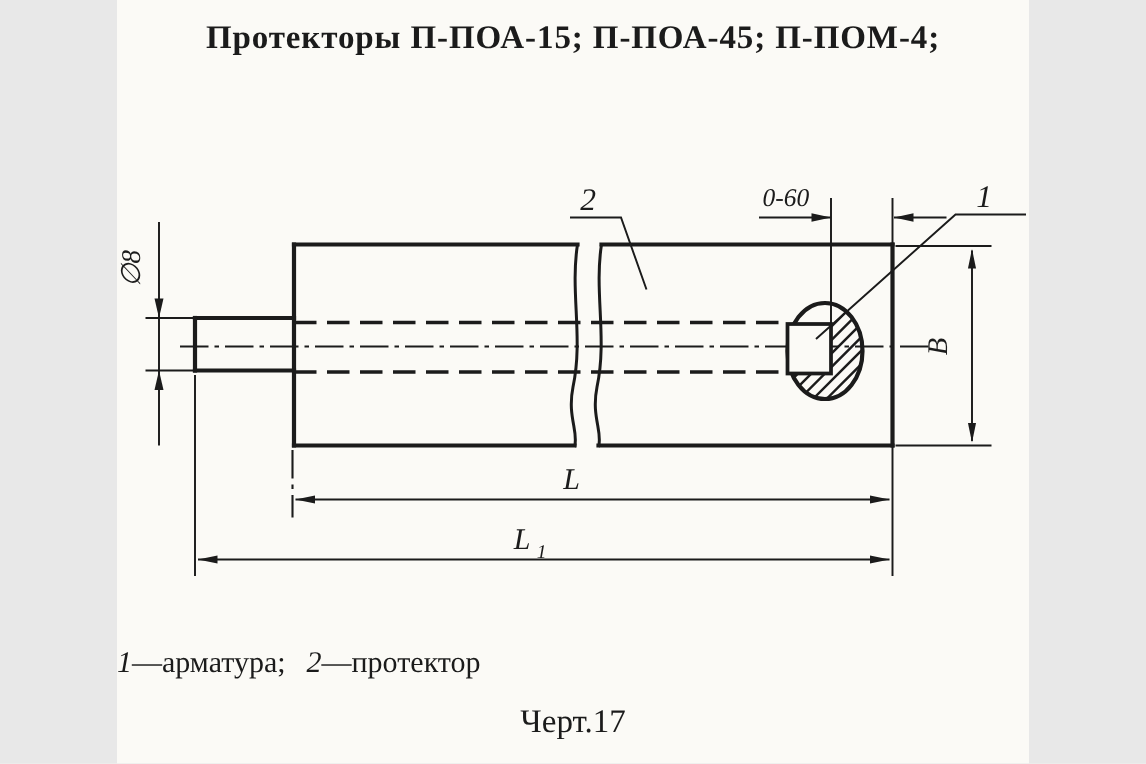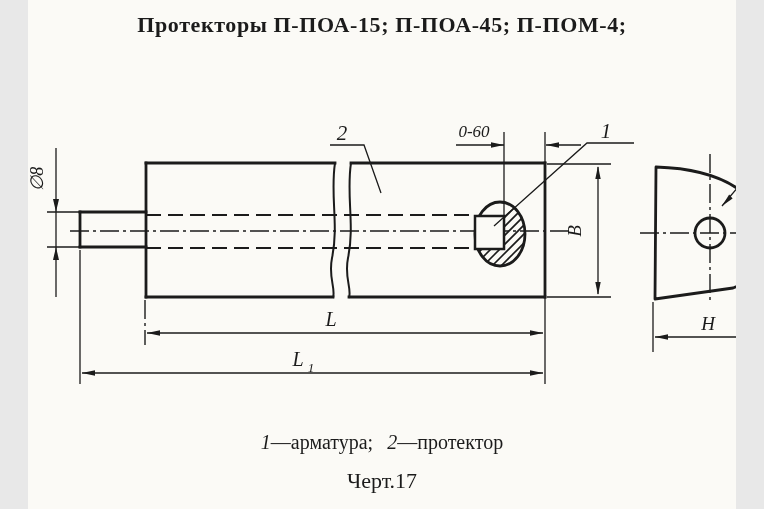--- a/index.html
+++ b/index.html
@@ -1,26 +1,26 @@
 <!DOCTYPE html>
 <html><head>
 <meta charset="utf-8">
 <style>
   html,body{margin:0;padding:0;background:#e8e8e8;}
   .page{
-    position:relative;width:708px;height:509px;margin:0 auto;
+    position:relative;width:608px;height:509px;margin:0 auto;
     background:#fbfaf6;color:#1b1b1b;overflow:hidden;
     font-family:"Liberation Serif","DejaVu Serif",serif;
   }
   .title{
     position:absolute;top:9px;left:0;width:100%;text-align:center;
     font-weight:bold;font-size:22px;line-height:31px;letter-spacing:.6px;
   }
   .drawing{position:absolute;left:0;top:0;}
-  .caption{position:absolute;top:431px;left:0;width:100%;text-align:center;font-size:20px;}
+  .caption{position:absolute;top:431px;left:0;width:100%;font-size:20px;}
   .caption .num{font-style:italic;}
   .caption .sep{display:inline-block;width:14px;}
   .figno{position:absolute;top:468px;left:0;width:100%;text-align:center;font-size:22px;}
   .figno .fnum{}
 
   
   .thick{stroke:#1b1b1b;stroke-width:2.8;fill:none;stroke-linecap:square;stroke-linejoin:round;}
   .med{stroke:#1b1b1b;stroke-width:2;fill:none;}
   .thin{stroke:#1b1b1b;stroke-width:1.3;fill:none;stroke-linecap:butt;}
   .dashed{stroke:#1b1b1b;stroke-width:2.2;fill:none;stroke-dasharray:15 7;}

